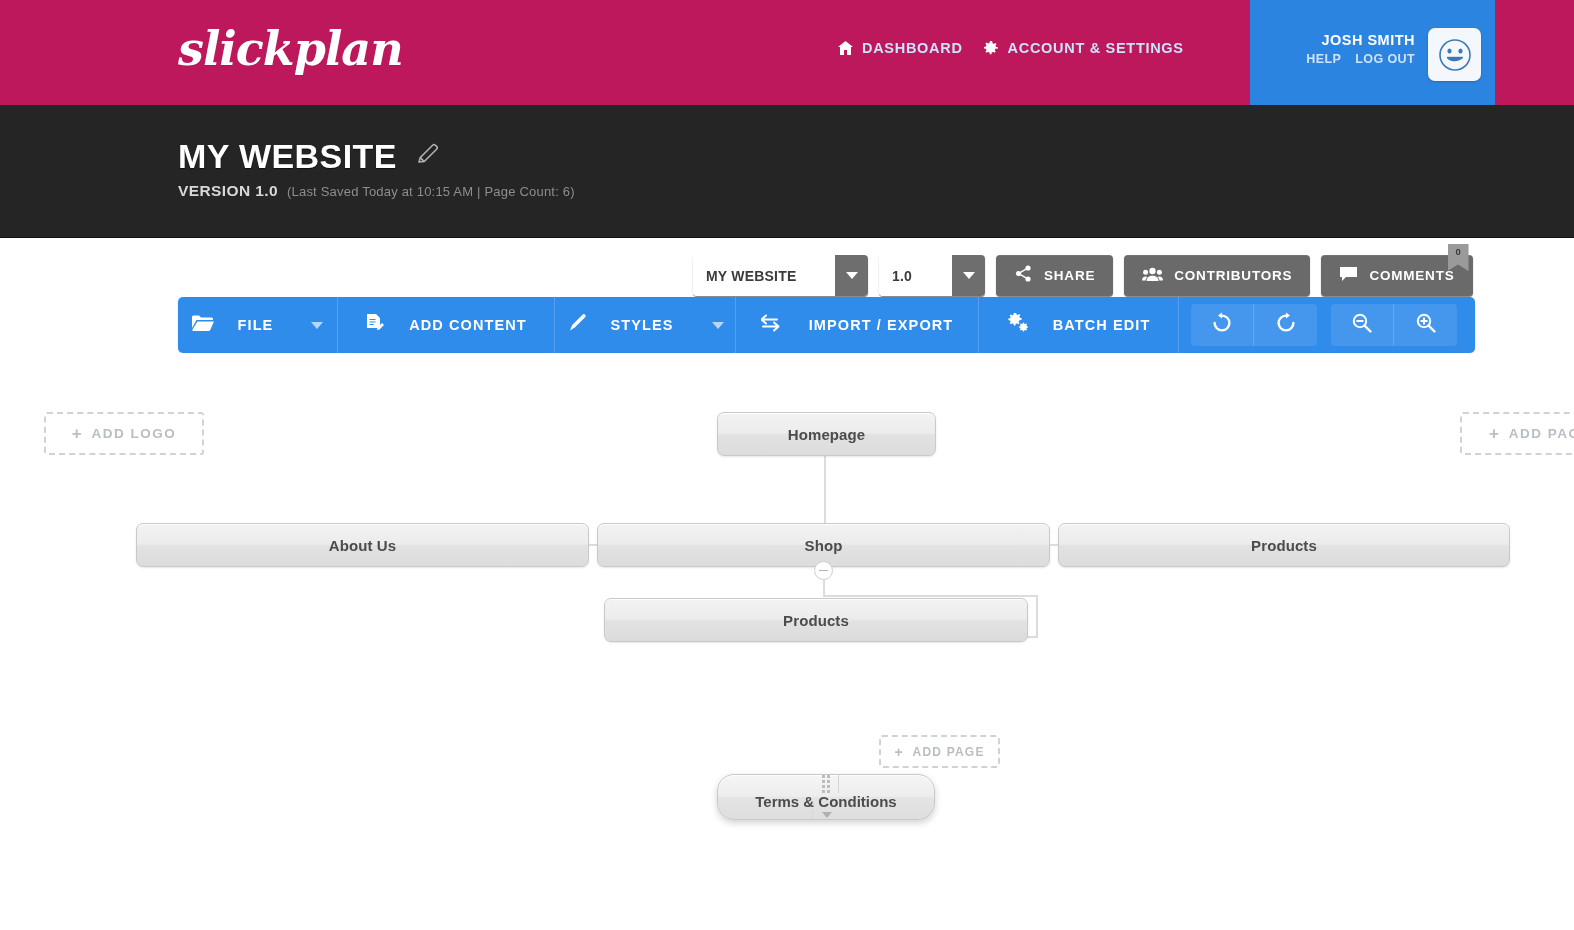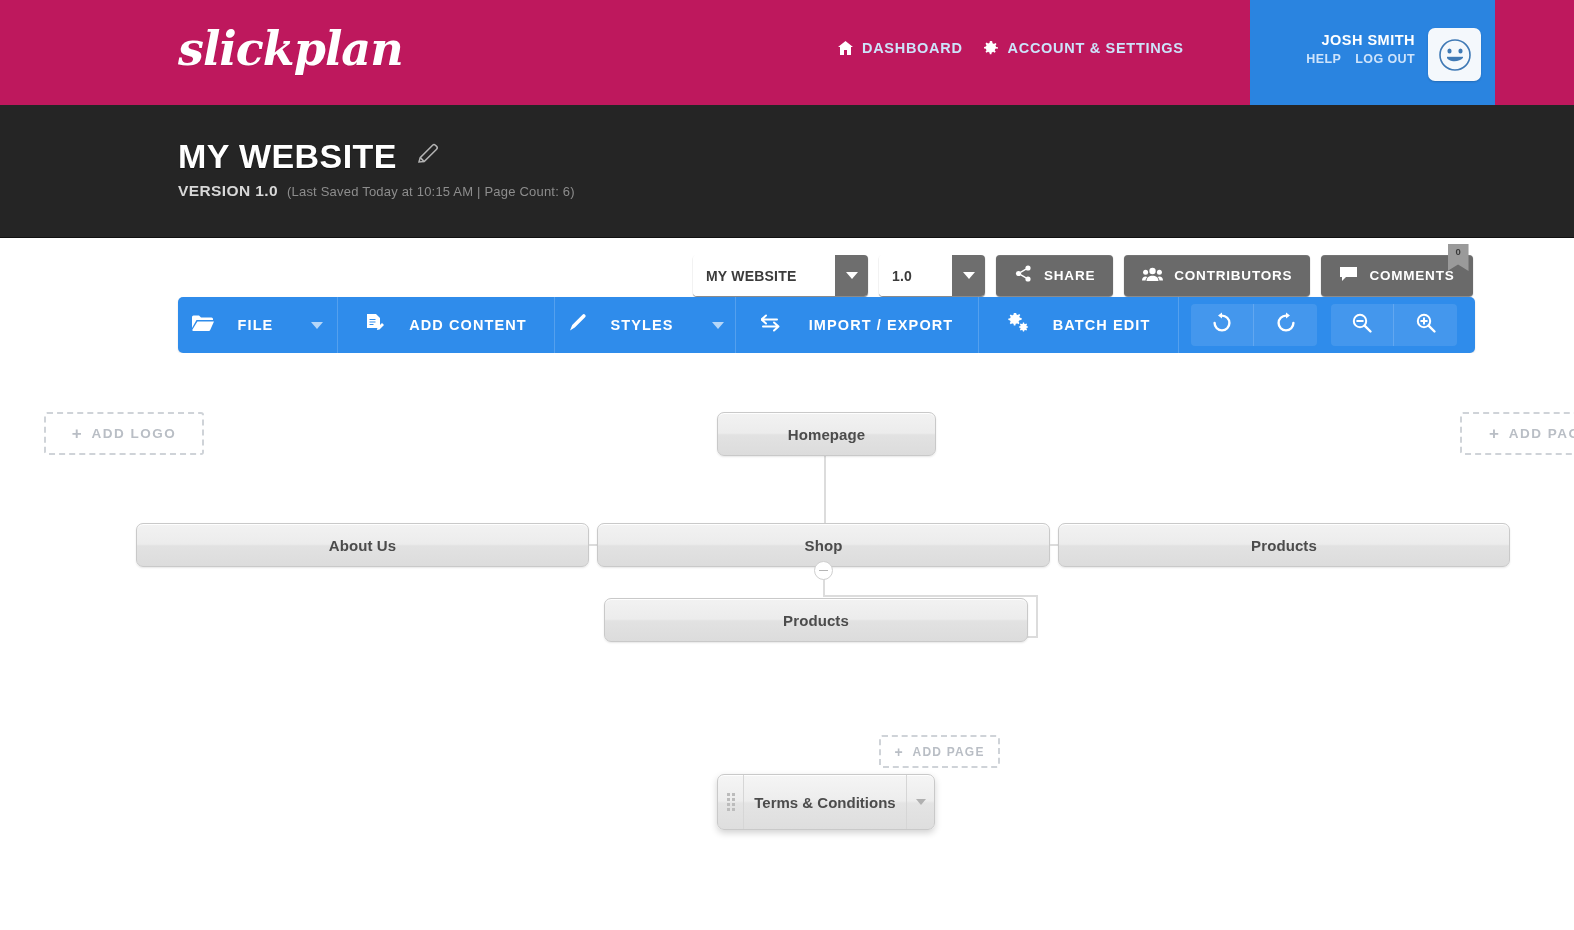--- a/index.html
+++ b/index.html
@@ -218,27 +218,27 @@
     display: flex; align-items: center; justify-content: center;
     cursor: pointer; z-index: 5;
   }
   .collapse-btn i {
     display: block; width: 9px; height: 1.5px; background: #b5b5b5;
   }
 
   
   .node-drag {
     position: absolute;
-    height: 56px;
-    border-radius: 7px;
+    height: 46px;
+    border-radius: 17px;
     border: 1px solid #c9c9c9;
     background: linear-gradient(to bottom, #f5f5f5 0%, #ededed 48%, #e4e4e4 52%, #dedede 100%);
     box-shadow: 0 3px 7px rgba(0,0,0,.18), inset 0 1px 0 rgba(255,255,255,.9);
     display: flex; align-items: center;
-    cursor: move; z-index: 20;
+    cursor: move; z-index: 20; flex-direction: column;
   }
   .drag-handle {
     width: 26px; height: 100%;
     display: flex; align-items: center; justify-content: center;
     border-right: 1px solid #d6d6d6;
   }
   .dot-grid { display: grid; grid-template-columns: repeat(2, 3px); gap: 2px; }
   .dot-grid i { width: 3px; height: 3px; background: #bcbcbc; display: block; }
   .node-drag .node-label {
     flex: 1; text-align: center;

